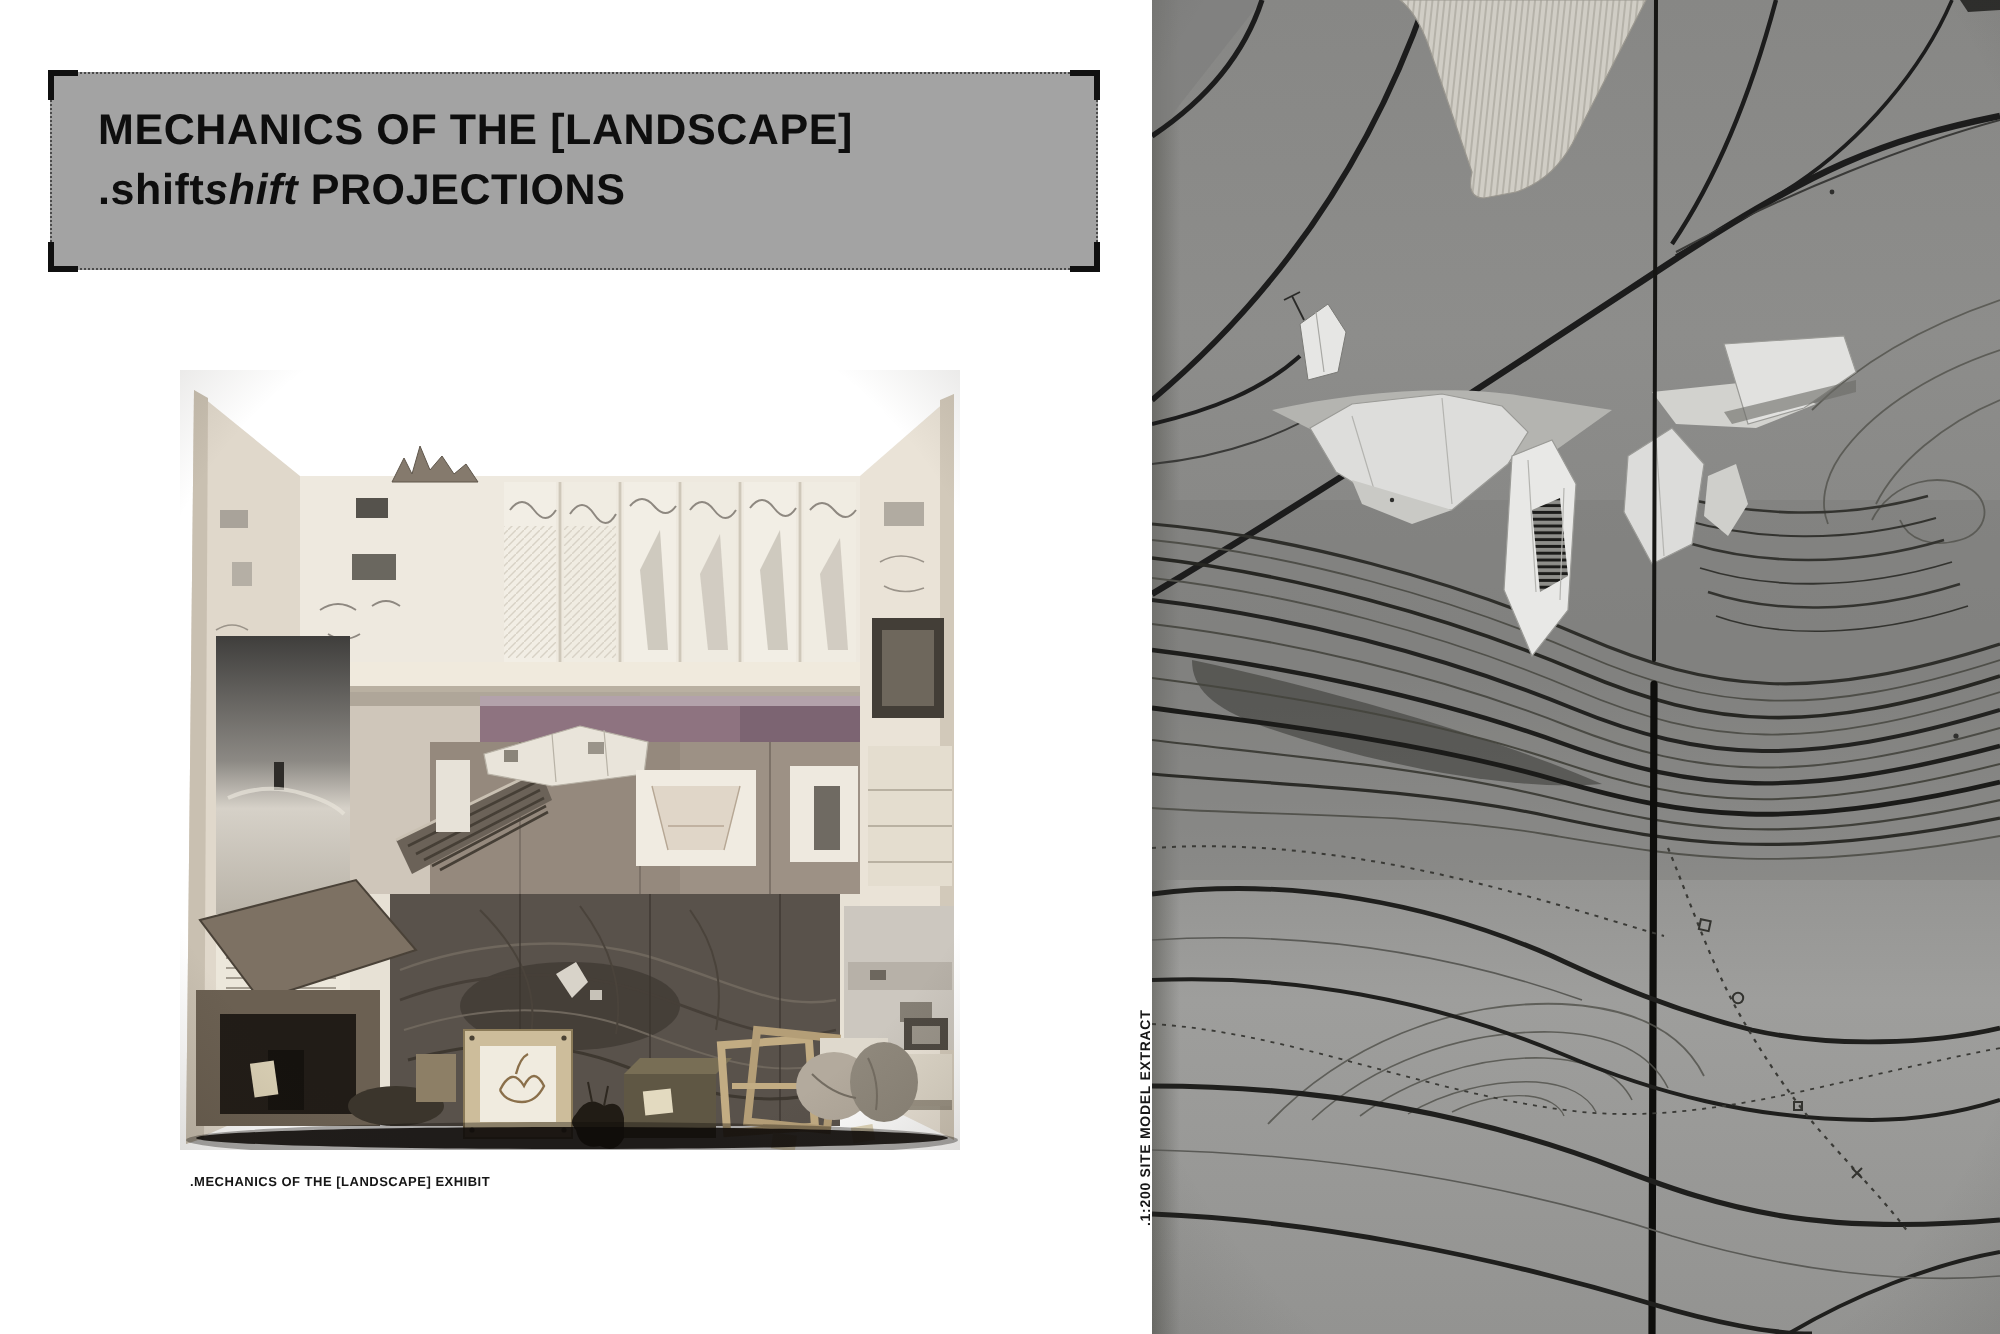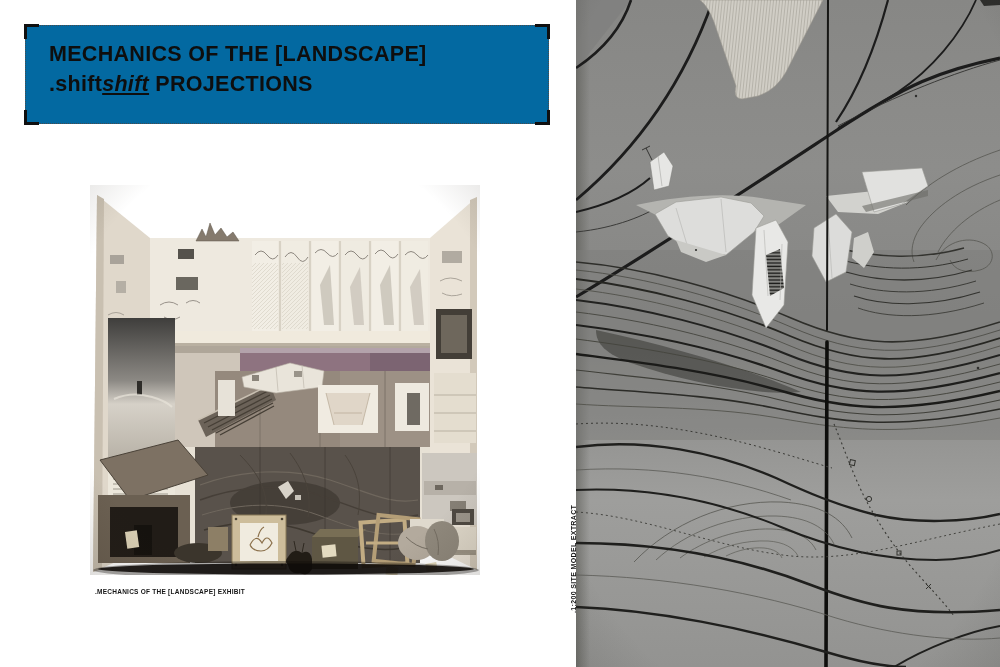--- a/index.html
+++ b/index.html
@@ -4,34 +4,34 @@
 <style>
   html,body{margin:0;padding:0;}
   body{
     width:1000px;height:667px;overflow:hidden;background:#ffffff;
     font-family:"Liberation Sans", sans-serif;
   }
   .page{position:relative;width:1000px;height:667px;background:#ffffff;}
 
   
   .title-box{
-    position:absolute;left:25px;top:25px;width:524px;height:99px;
-    border:1px dotted #4a4a4a;box-sizing:border-box;background:#0369a1;
+    position:absolute;left:25px;top:36px;width:524px;height:99px;
+    border:1px dotted #4a4a4a;box-sizing:border-box;background:#a3a3a3;
   }
   .corner{position:absolute;width:12px;height:12px;}
   .corner.tl{left:-2px;top:-2px;border-left:3px solid #101010;border-top:3px solid #101010;}
   .corner.tr{right:-2px;top:-2px;border-right:3px solid #101010;border-top:3px solid #101010;}
   .corner.bl{left:-2px;bottom:-2px;border-left:3px solid #101010;border-bottom:3px solid #101010;}
   .corner.br{right:-2px;bottom:-2px;border-right:3px solid #101010;border-bottom:3px solid #101010;}
   .title-text{
     position:absolute;left:23px;top:13px;color:#0e0e0e;
     font-weight:bold;font-size:21.5px;line-height:30px;letter-spacing:0.3px;
   }
   .title-line{white-space:nowrap;}
-  .title-line .it{font-style:italic;text-decoration:underline;}
+  .title-line .it{font-style:italic;}
 
   
   .exhibit-svg{position:absolute;left:90px;top:185px;}
   .site-svg{position:absolute;left:576px;top:0;}
 
   .caption{
     position:absolute;left:95px;top:588px;color:#161616;
     font-size:6.5px;font-weight:bold;letter-spacing:0.25px;white-space:nowrap;
   }
   .side-label{

